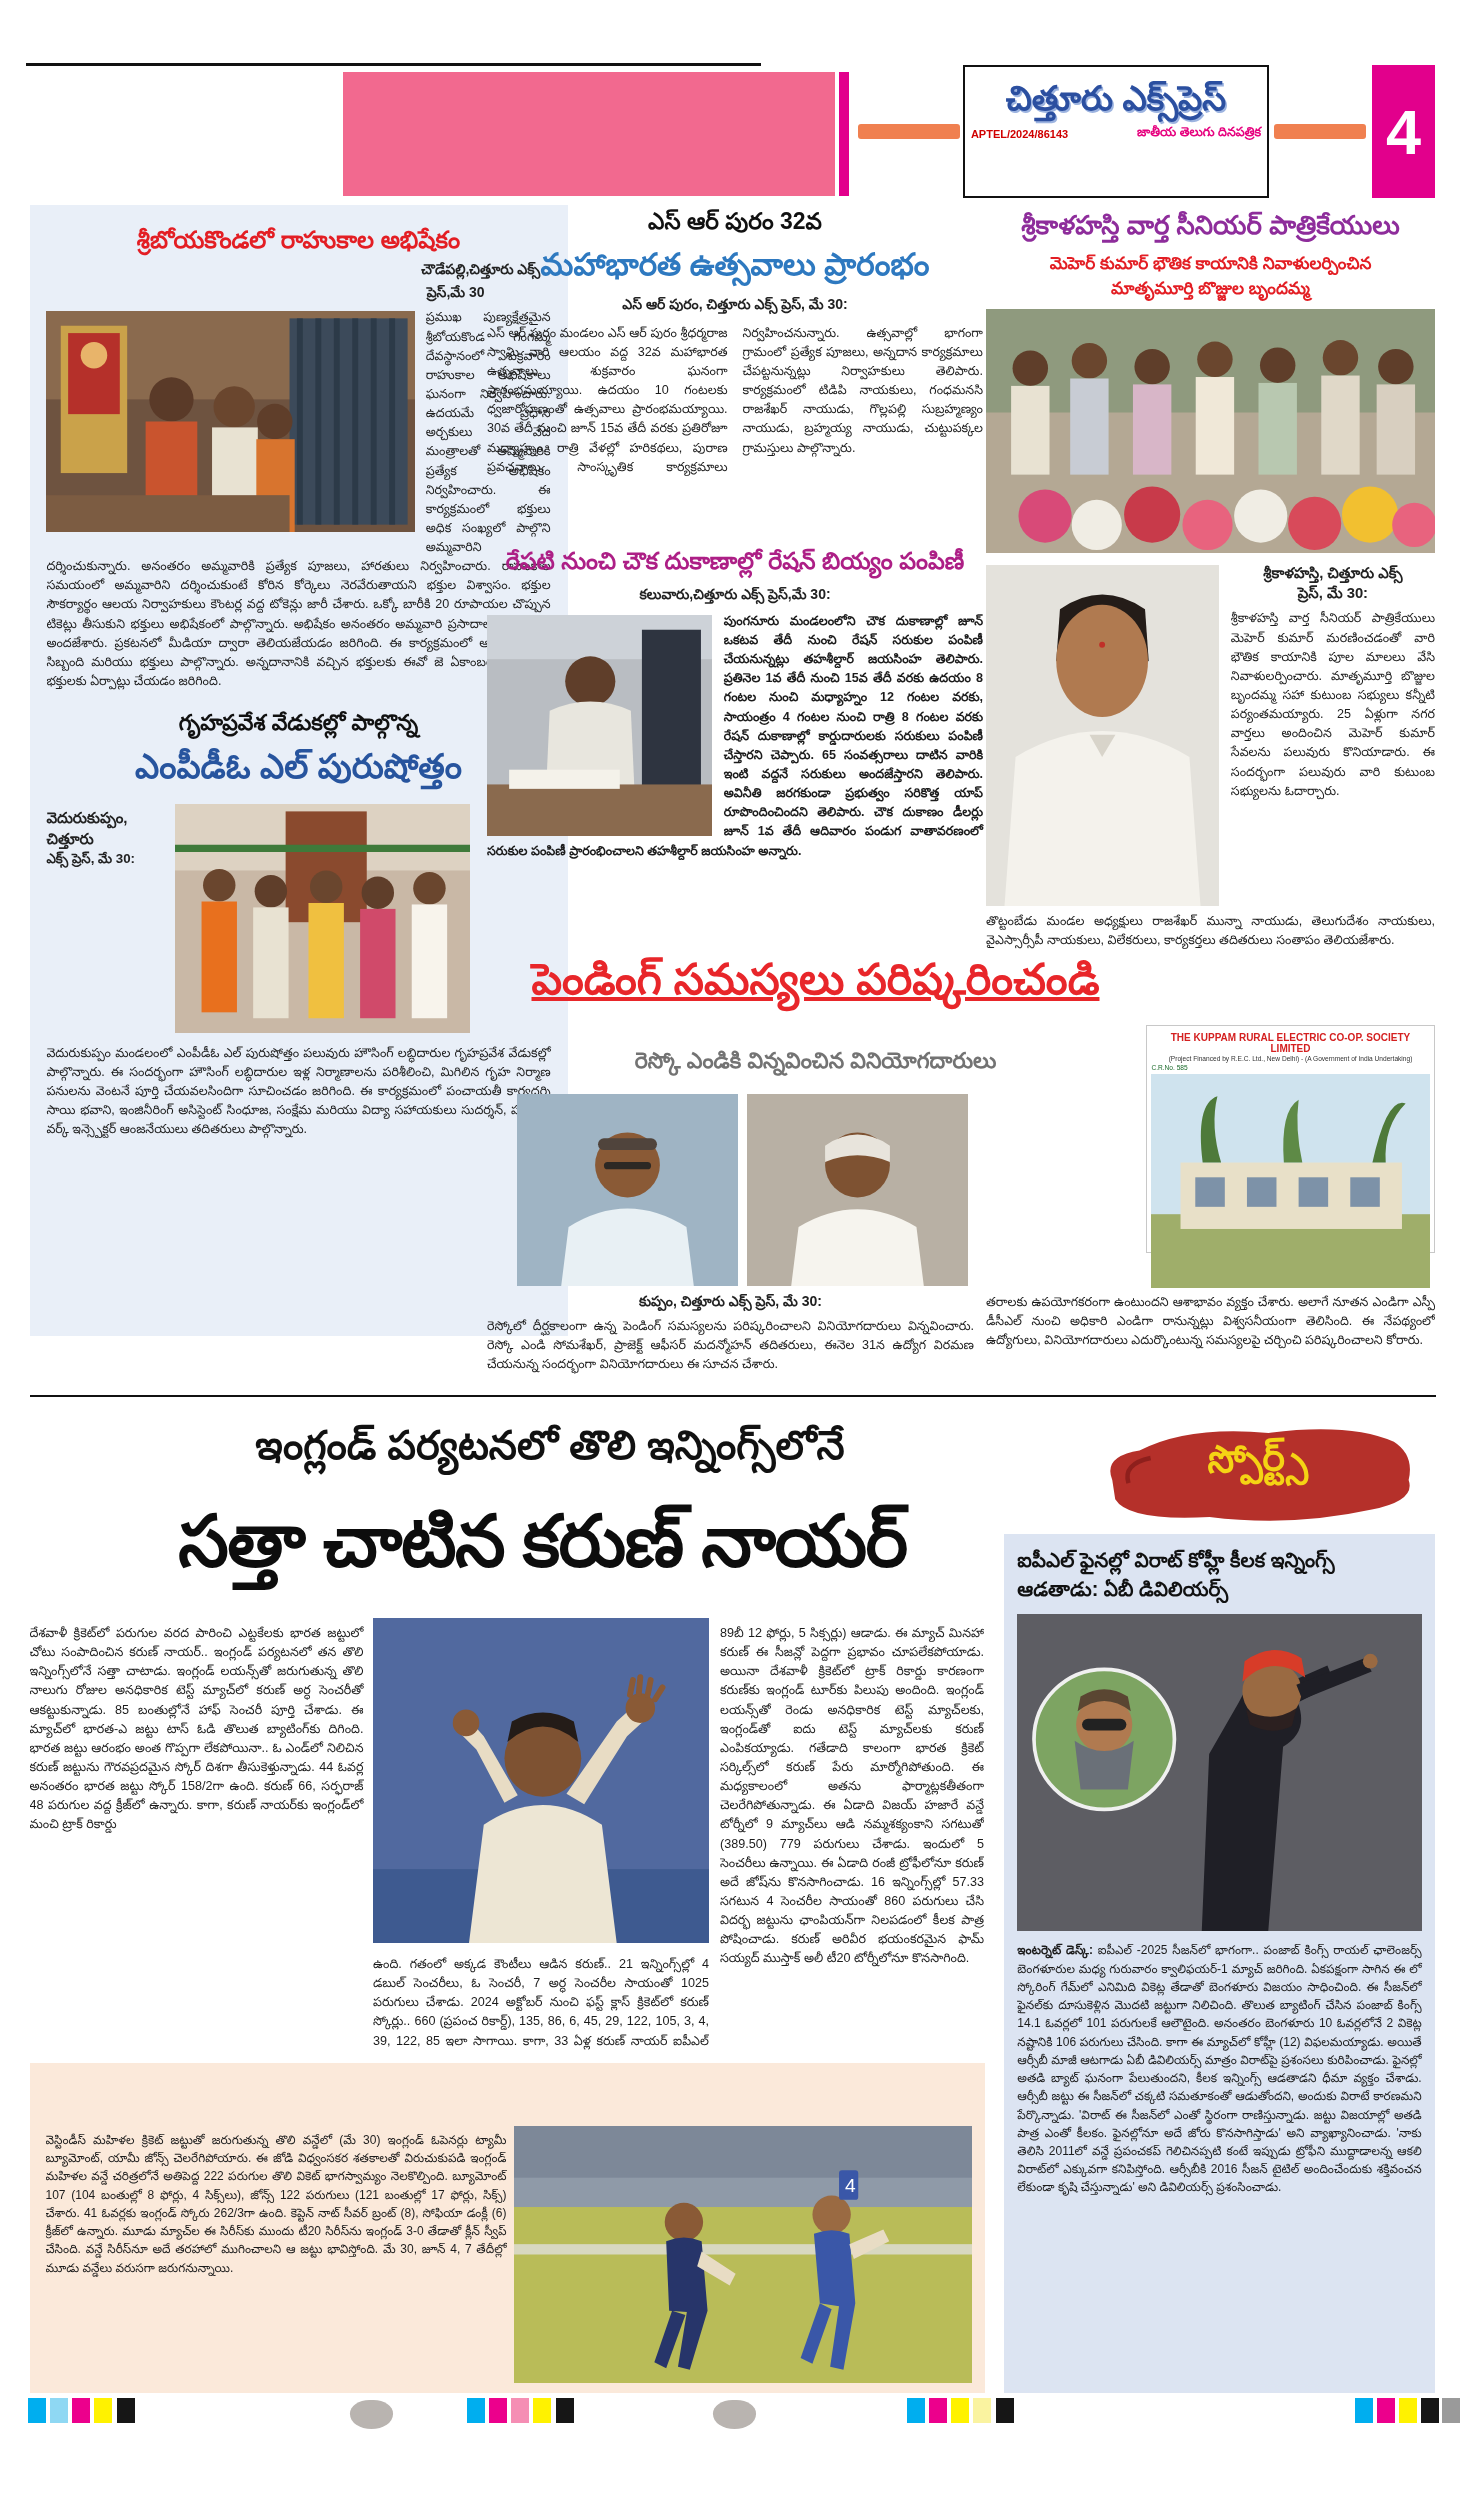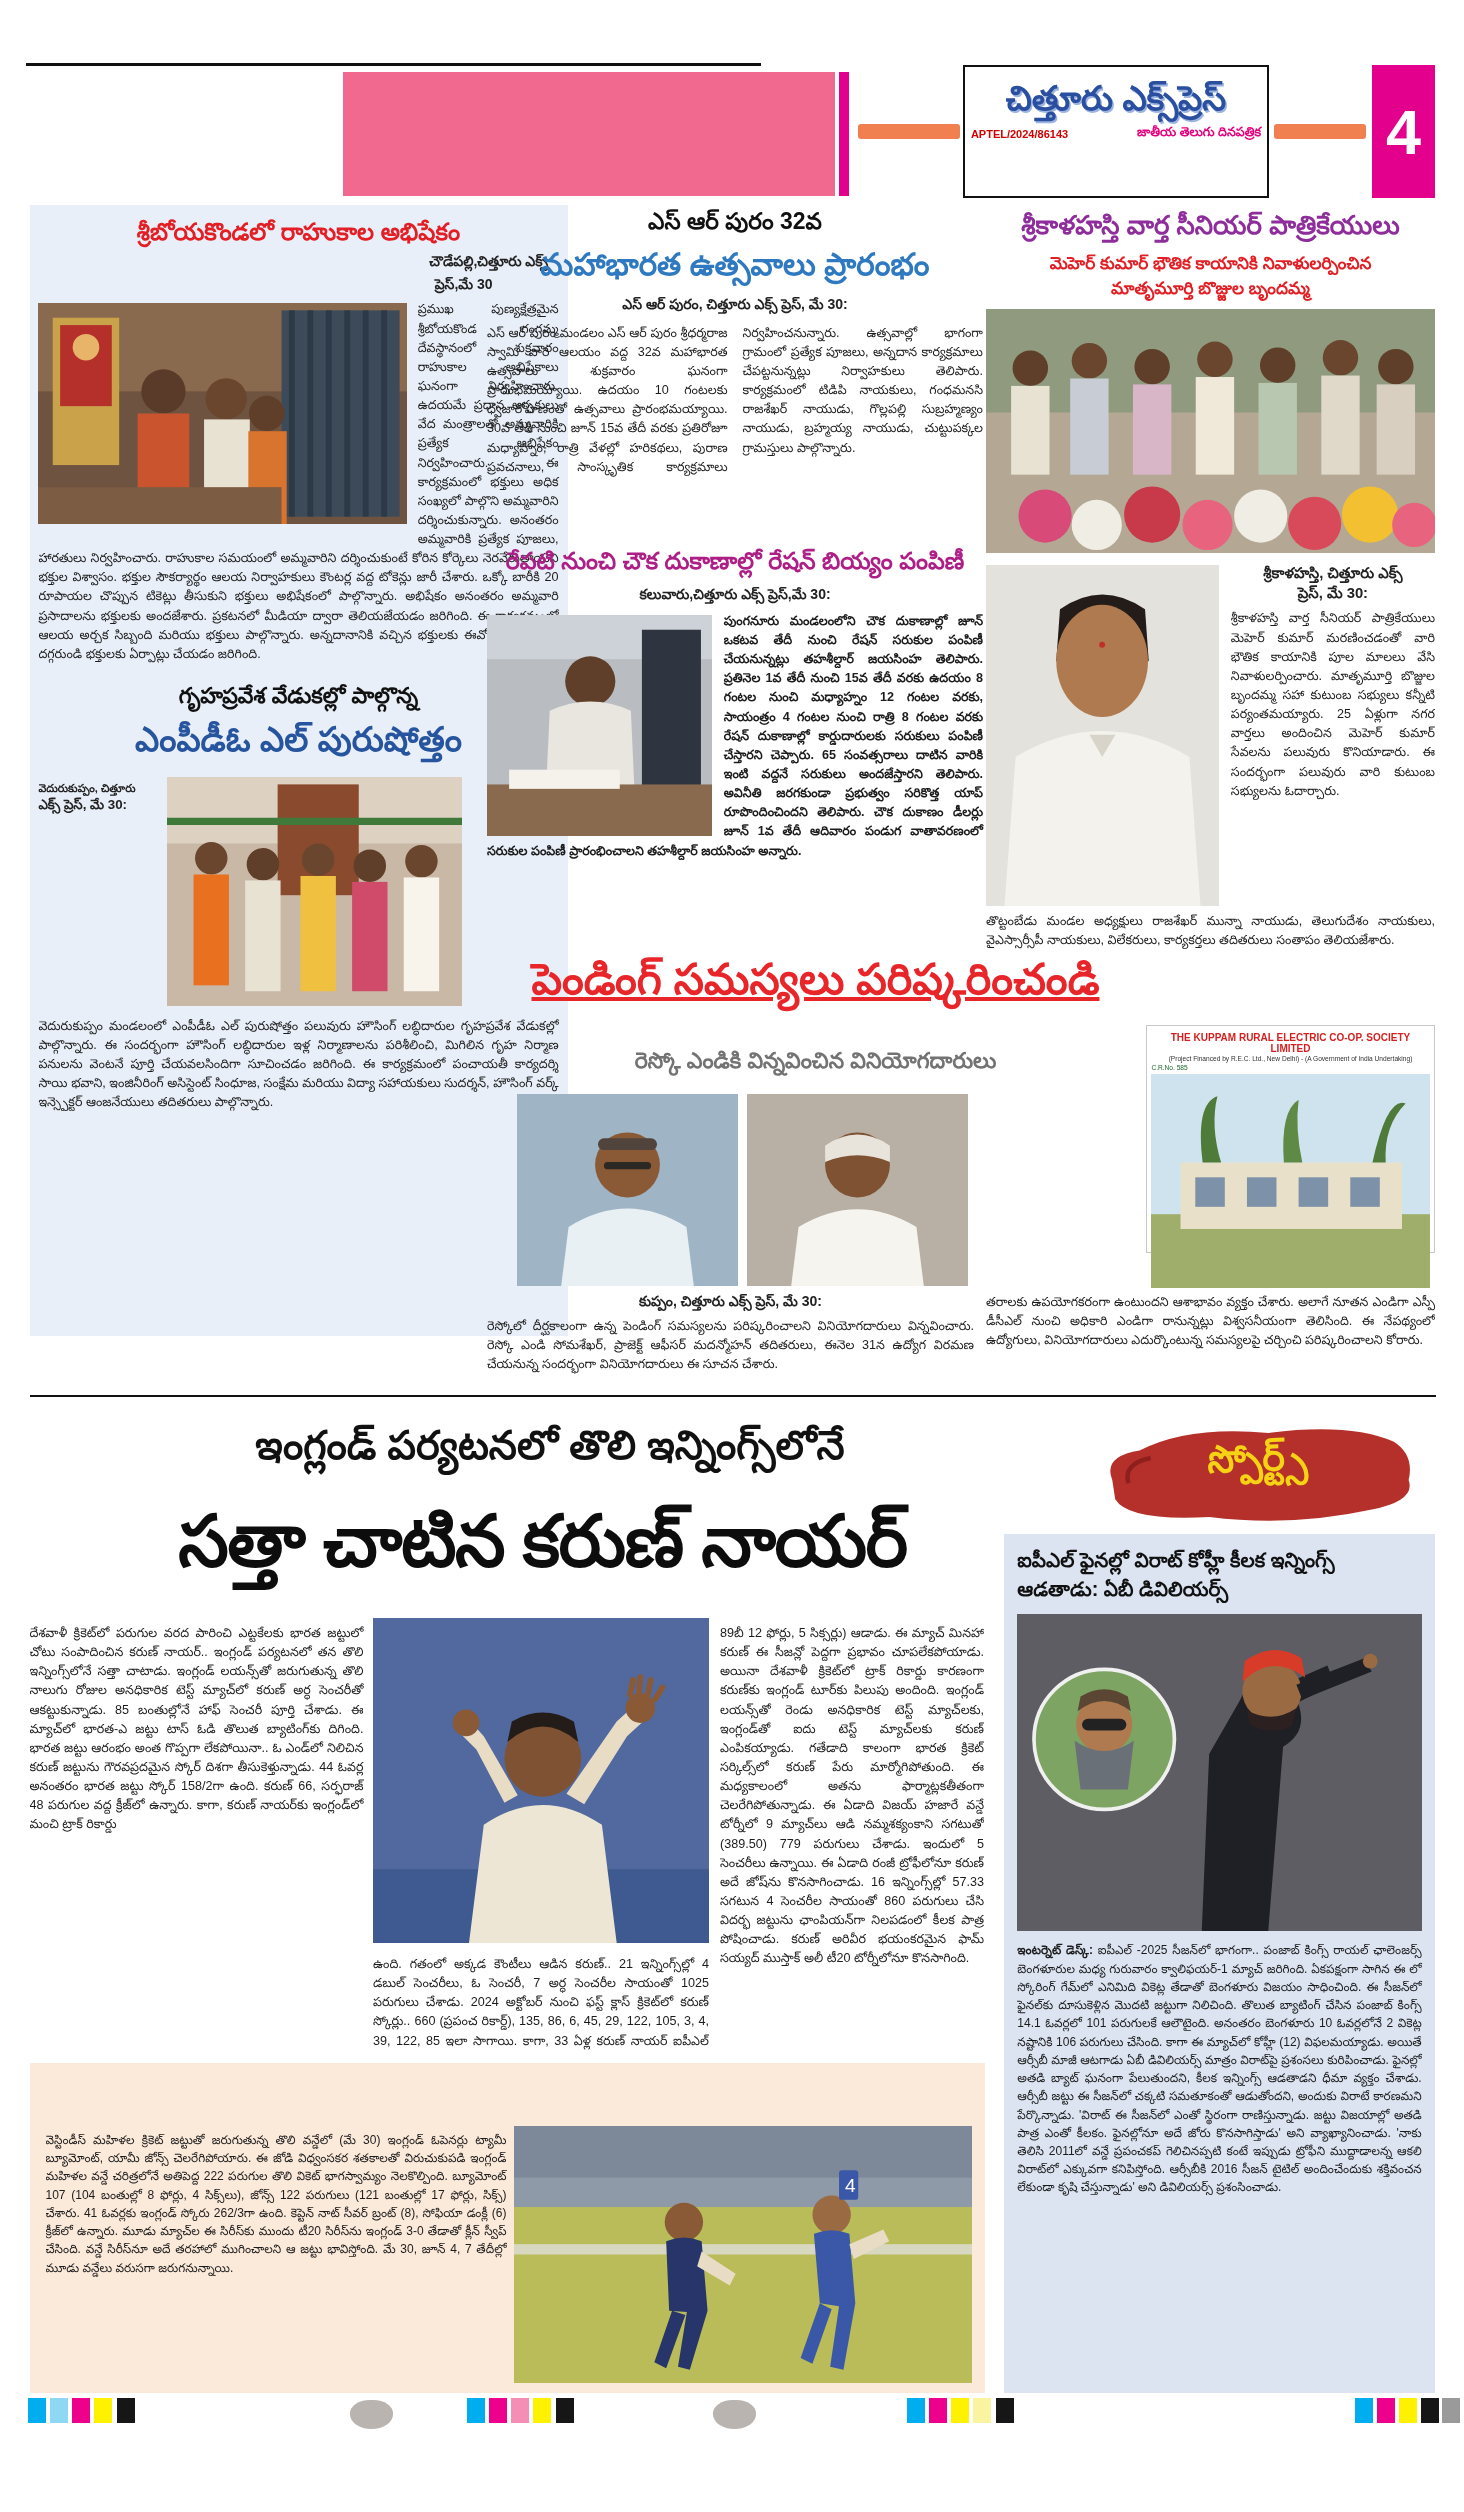--- a/index.html
+++ b/index.html
@@ -41,21 +41,21 @@
     <div style="display:flex;align-items:center;justify-content:space-between;padding:7.4px 5.9px 0 5.9px;">
       <span class="t" style="color:#d00000;font-weight:bold;font-size:11px;">APTEL/2024/86143</span>
       <span class="t" style="color:#e6007e;font-weight:bold;font-size:12.6px;">జాతీయ తెలుగు దినపత్రిక</span>
     </div>
   </div>
 
   <div class="abs" style="left:1372px;top:65px;width:63px;height:133px;background:#e2008c;display:flex;align-items:center;justify-content:center;">
     <span style="color:#fff;font-weight:bold;font-size:63px;">4</span>
   </div>
 
-  <div class="abs panel-blue" style="left:29.5px;top:205px;width:538px;height:1131px;padding:0;box-sizing:border-box;">
+  <div class="abs panel-blue" style="left:29.5px;top:205px;width:538px;height:1131px;padding:8px;box-sizing:border-box;">
 
     <div style="padding:13.3px 8.9px 0 8.9px;">
       <div class="t hl-red center" style="font-size:24px;line-height:1.2;">శ్రీబోయకొండలో రాహుకాల అభిషేకం</div>
       <div class="t byline right" style="margin:5.9px 10.3px 3px 0;">చౌడేపల్లి,చిత్తూరు ఎక్స్</div>
       <div class="t byline right" style="margin:0 66px 4.4px 0;">ప్రెస్,మే 30</div>
       <div class="t body-txt">
         <span class="photo" style="float:left;width:369px;height:221px;margin:3px 10.3px 5.9px 0;">
           <svg viewBox="0 0 500 300" preserveAspectRatio="none">
             <rect width="500" height="300" fill="#6e5340"></rect>
             <rect x="0" y="0" width="500" height="120" fill="#8a6a4e"></rect>
@@ -82,21 +82,21 @@
         </span>
         <span>ప్రముఖ పుణ్యక్షేత్రమైన శ్రీబోయకొండ గంగమ్మ దేవస్థానంలో శుక్రవారం రాహుకాల అభిషేకాలు ఘనంగా నిర్వహించారు. ఉదయమే ప్రధాన అర్చకులు వేద మంత్రాలతో అమ్మవారికి ప్రత్యేక అభిషేకం నిర్వహించారు. ఈ కార్యక్రమంలో భక్తులు అధిక సంఖ్యలో పాల్గొని అమ్మవారిని దర్శించుకున్నారు. అనంతరం అమ్మవారికి ప్రత్యేక పూజలు, హారతులు నిర్వహించారు. రాహుకాల సమయంలో అమ్మవారిని దర్శించుకుంటే కోరిన కోర్కెలు నెరవేరుతాయని భక్తుల విశ్వాసం. భక్తుల సౌకర్యార్థం ఆలయ నిర్వాహకులు కౌంటర్ల వద్ద టోకెన్లు జారీ చేశారు. ఒక్కో బారీకి 20 రూపాయల చొప్పున టికెట్లు తీసుకుని భక్తులు అభిషేకంలో పాల్గొన్నారు. అభిషేకం అనంతరం అమ్మవారి ప్రసాదాలను భక్తులకు అందజేశారు. ప్రకటనలో మీడియా ద్వారా తెలియజేయడం జరిగింది. ఈ కార్యక్రమంలో ఆలయ అర్చక సిబ్బంది మరియు భక్తులు పాల్గొన్నారు. అన్నదానానికి వచ్చిన భక్తులకు ఈవో జె ఏకాంబరం దగ్గరుండి భక్తులకు ఏర్పాట్లు చేయడం జరిగింది.</span>
       </div>
     </div>
 
     <div style="padding:19px 8.9px 0 8.9px;clear:both;">
       <div class="t center" style="font-size:22px;font-weight:bold;color:#111;">గృహప్రవేశ వేడుకల్లో పాల్గొన్న</div>
       <div class="t center" style="font-size:34px;font-weight:bold;color:#27549e;margin-top:5.9px;">ఎంపీడీఓ ఎల్ పురుషోత్తం</div>
       <div style="display:flex;margin-top:10.3px;">
         <div style="width:129px;padding-top:4.4px;">
-          <div class="t byline" style="font-size:11px;">వెదురుకుప్పం, చిత్తూరు</div>
+          <div class="t byline" style="font-size:15px;">వెదురుకుప్పం, చిత్తూరు</div>
           <div class="t byline" style="font-size:13.3px;">ఎక్స్ ప్రెస్, మే 30:</div>
         </div>
         <span class="photo" style="width:295px;height:229px;">
           <svg viewBox="0 0 400 310" preserveAspectRatio="none">
             <rect width="400" height="310" fill="#c9b8a6"></rect>
             <rect x="0" y="0" width="400" height="90" fill="#ddd2c2"></rect>
             <rect x="150" y="10" width="110" height="150" fill="#8a4a2e"></rect>
             <path d="M0 60 H400" stroke="#3f7a3a" stroke-width="10" fill="none"></path>
             <circle cx="60" cy="110" r="22" fill="#6a462e"></circle>
               <rect x="36" y="132" width="48" height="150" fill="#e8701e"></rect>

